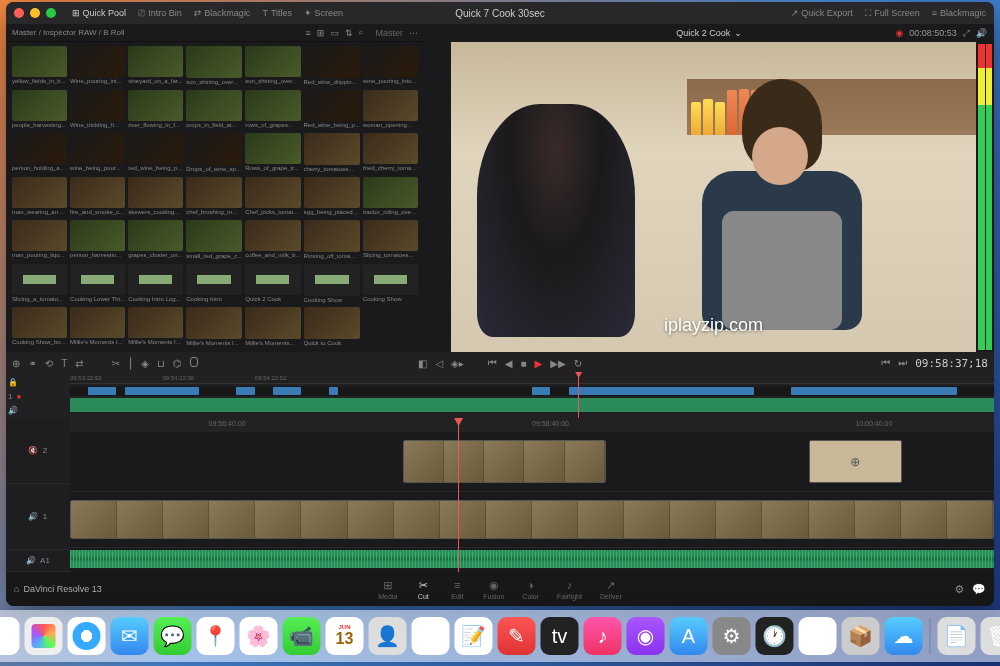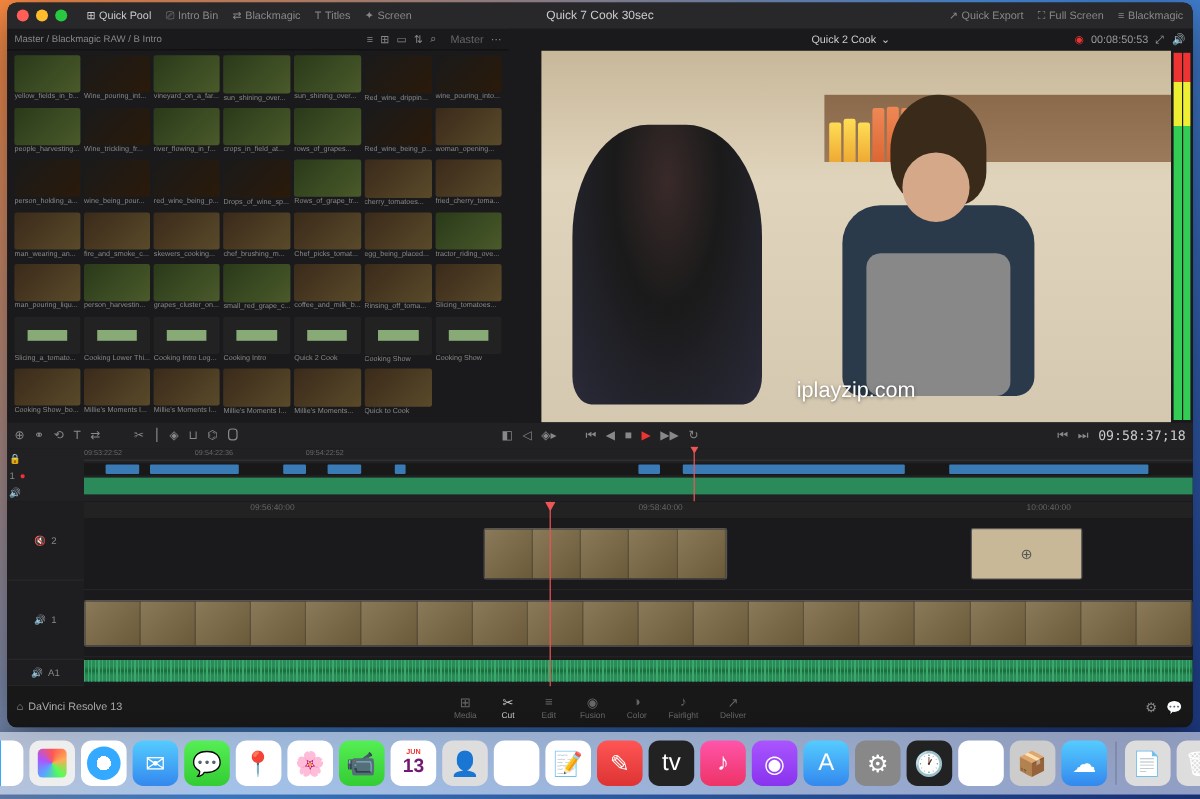--- a/index.html
+++ b/index.html
@@ -107,21 +107,21 @@
 .di-finder{background:linear-gradient(90deg,#3af 50%,#fff 50%);} 
 .di-launch{background:#eee;} .di-launch::after{content:"";width:24px;height:24px;background:conic-gradient(#f55,#fa5,#5f5,#5af,#a5f,#f55);border-radius:4px;}
 .di-safari{background:#fff;} .di-safari::after{content:"";width:28px;height:28px;border-radius:50%;background:radial-gradient(circle,#fff 30%,#3af 30%);}
 .di-mail{background:linear-gradient(#5cf,#38e);} 
 .di-msg{background:linear-gradient(#5e5,#3c3);}
 .di-maps{background:#fff;}
 .di-photos{background:#fff;}
 .di-ft{background:linear-gradient(#5e5,#3c3);}
 .di-cal{background:#fff; flex-direction:column; font-size:8px;}
 .di-cal-top{color:#e33;font-size:6px;font-weight:bold;}
-.di-cal-num{color:#701a75;font-size:16px;font-weight:bold;}
+.di-cal-num{color:#a16207;font-size:16px;font-weight:bold;}
 .di-contacts{background:#ddd;}
 .di-remind{background:#fff;}
 .di-notes{background:#fff;}
 .di-free{background:linear-gradient(#f55,#d33);}
 .di-tv{background:#222;}
 .di-music{background:linear-gradient(#f5a,#e36);}
 .di-pod{background:linear-gradient(#a5f,#83e);}
 .di-store{background:linear-gradient(#5cf,#38e);}
 .di-sys{background:#888;}
 .di-clock{background:#222;}
@@ -177,21 +177,21 @@
         <div>
           <span>≡</span>
           <span>Blackmagic</span>
         </div>
       </div>
   </div>
 
   <div class="upper">
     <div class="media-pool">
       <div class="mp-header">
-        <span class="mp-path">Master / Blackmagic RAW / B Intro</span>
+        <span class="mp-path">Master / Inspector RAW / B Roll</span>
         <div class="mp-icons">
           <span>≡</span>
           <span>⊞</span>
           <span>▭</span>
           <span>⇅</span>
           <span>⌕</span>
           <span class="mp-search">Master</span>
           <span>⋯</span>
         </div>
       </div>

